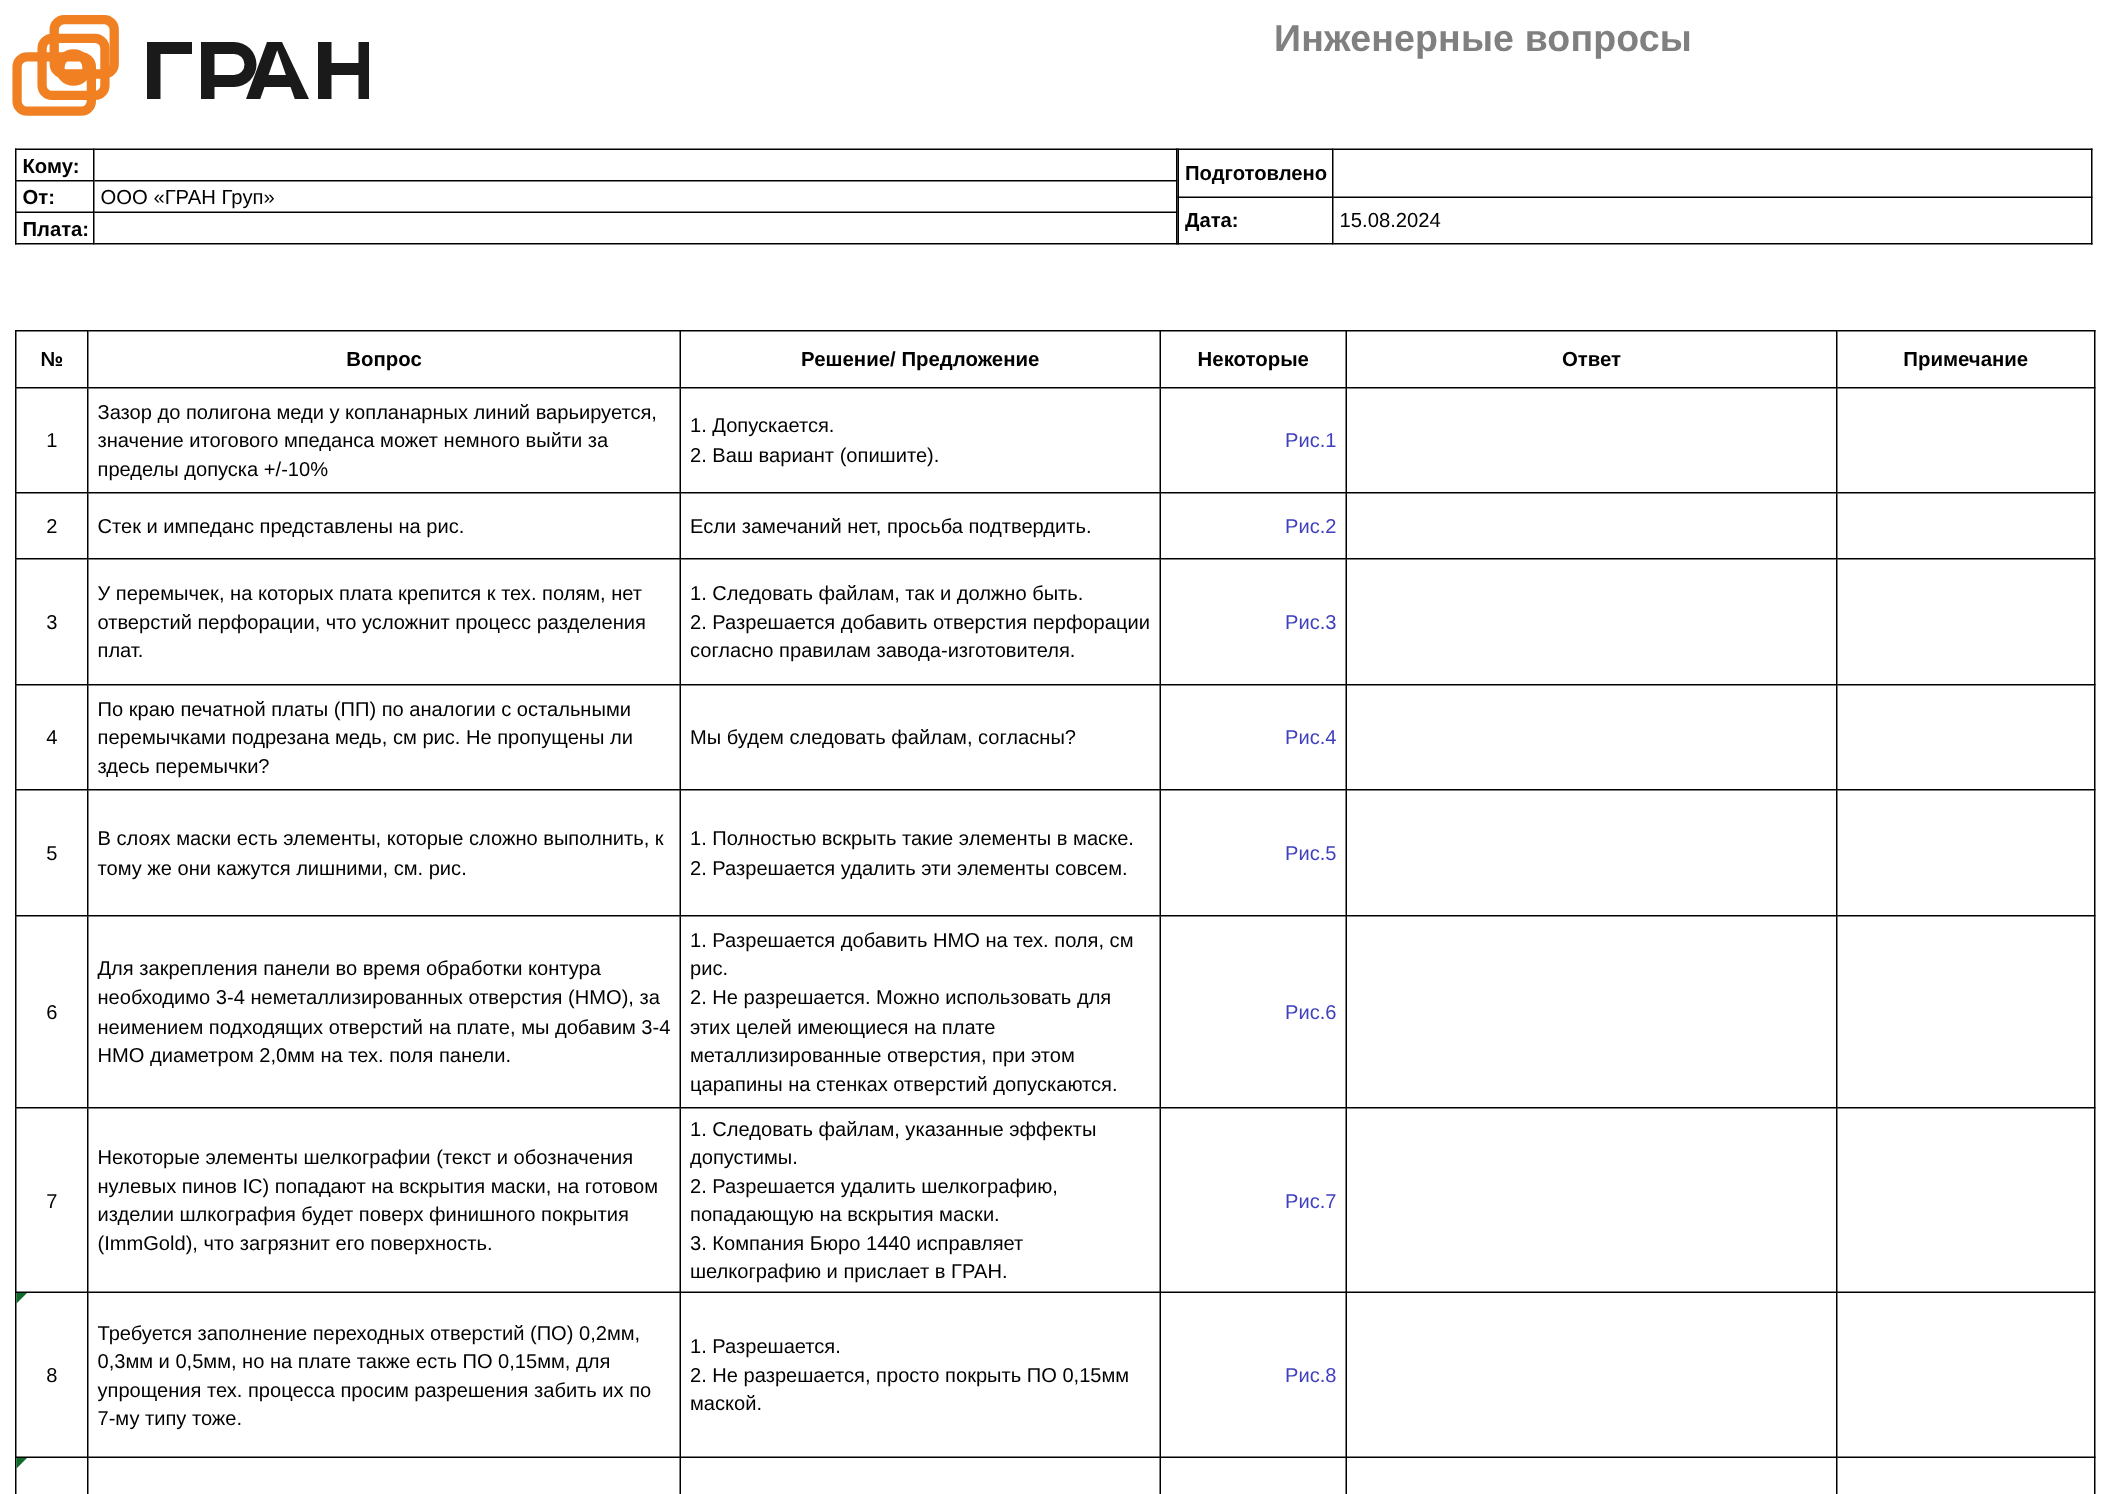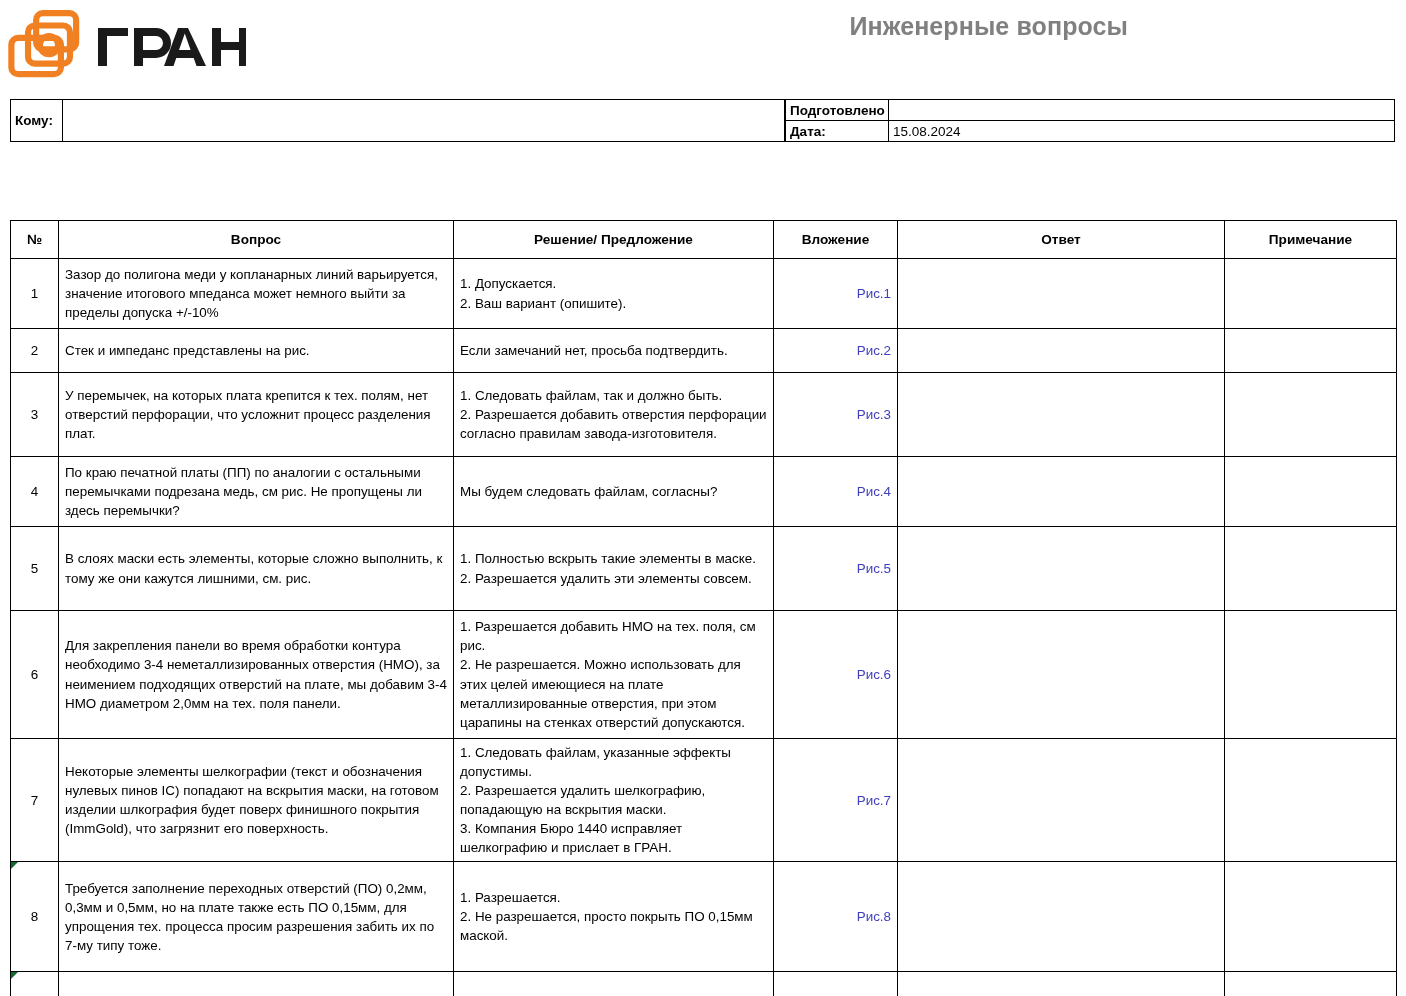--- a/index.html
+++ b/index.html
@@ -218,20 +218,28 @@
   </div>
 
   <div class="info-block">
 
     <table class="info-tbl info-left">
       <tbody>
         <tr>
           <td class="lbl">Кому:</td>
           <td class="val"></td>
         </tr>
+        <tr>
+          <td class="lbl">От:</td>
+          <td class="val">ООО «ГРАН Груп»</td>
+        </tr>
+        <tr>
+          <td class="lbl">Плата:</td>
+          <td class="val"></td>
+        </tr>
       </tbody>
     </table>
 
     <table class="info-tbl info-right">
       <tbody>
         <tr>
           <td class="lbl">Подготовлено :</td>
           <td class="val"></td>
         </tr>
         <tr>
@@ -250,21 +258,21 @@
           <col class="c-sol">
         <col class="c-att">
           <col class="c-ans">
           <col class="c-note">
       </colgroup>
       <thead>
         <tr>
           <th>№</th>
           <th>Вопрос</th>
           <th>Решение/ Предложение</th>
-          <th>Вложение</th>
+          <th>Некоторые</th>
           <th>Ответ</th>
           <th>Примечание</th>
         </tr>
       </thead>
       <tbody>
 
         <tr class="r1">
           <td class="num">1</td>
           <td class="qtext">Зазор до полигона меди у копланарных линий варьируется, значение итогового мпеданса может немного выйти за пределы допуска +/-10%</td>
           <td class="soltext">1. Допускается.

